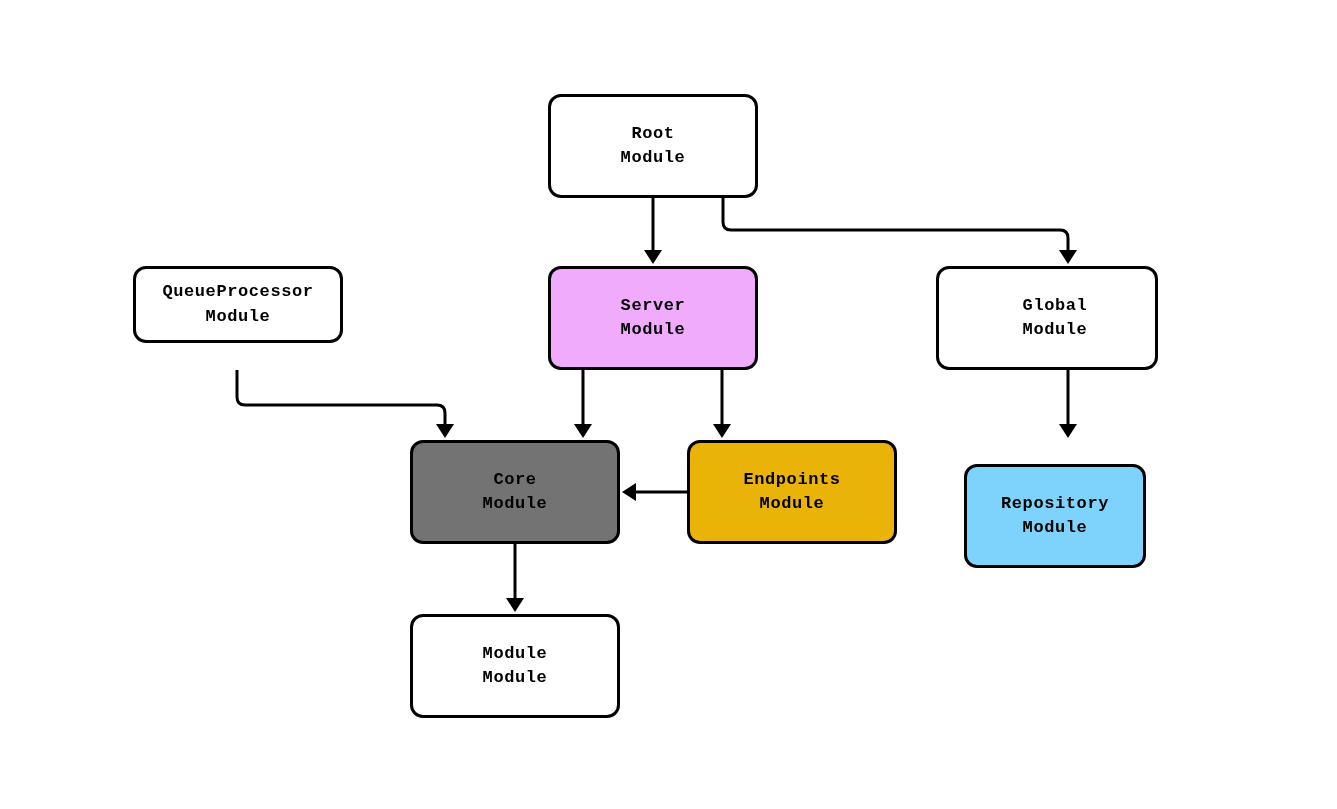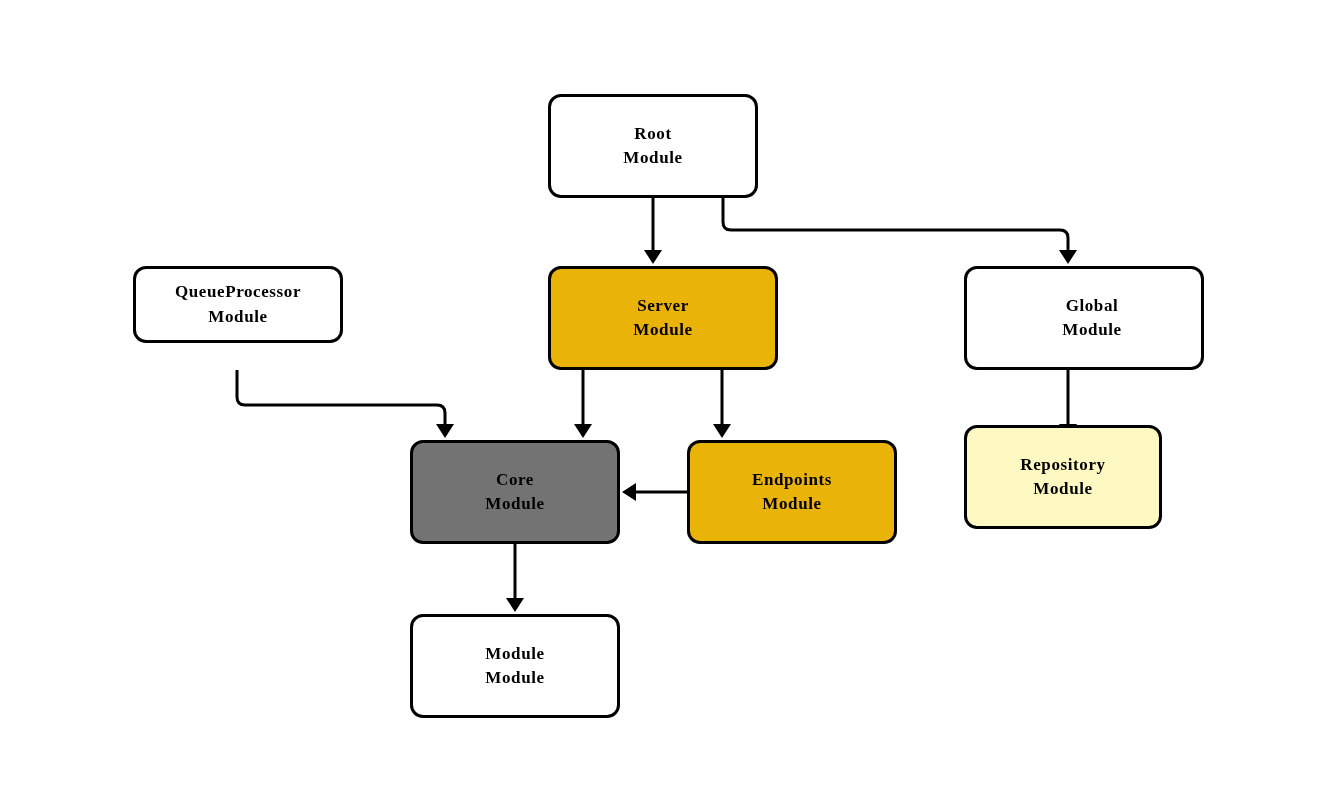--- a/index.html
+++ b/index.html
@@ -35,21 +35,21 @@
     border: 3px solid #000000;
     border-radius: 13px;
     background: #ffffff;
     display: flex;
     flex-direction: column;
     align-items: center;
     justify-content: center;
     line-height: 1.42;
   }
   .node-label {
-    font-family: Liberation Serif, serif;
+    font-family: Liberation Mono, monospace;
     font-size: 17px;
     font-weight: 700;
     color: #000000;
     text-align: center;
     letter-spacing: 0.6px;
     white-space: pre;
   }
 </style>
 </head>
 <body>
@@ -93,37 +93,37 @@
 
   <div id="node-layer">
       <div class="node" style="left: 548px; top: 94px; width: 210px; height: 104px; border-color: rgb(0, 0, 0); background: rgb(255, 255, 255);">
         <div class="node-label">Root</div>
         <div class="node-label">Module</div>
       </div>
       <div class="node" style="left: 133px; top: 266px; width: 210px; height: 77px; border-color: rgb(0, 0, 0); background: rgb(255, 255, 255);">
         <div class="node-label">QueueProcessor</div>
         <div class="node-label">Module</div>
       </div>
-      <div class="node" style="left: 548px; top: 266px; width: 230px; height: 104px; border-color: rgb(0, 0, 0); background: #eab308;">
+      <div class="node" style="left: 548px; top: 266px; width: 210px; height: 104px; border-color: rgb(0, 0, 0); background: #f0abfc;">
         <div class="node-label">Server</div>
         <div class="node-label">Module</div>
       </div>
-      <div class="node" style="left: 964px; top: 266px; width: 240px; height: 104px; border-color: rgb(0, 0, 0); background: rgb(255, 255, 255); padding-left: 16px;">
+      <div class="node" style="left: 936px; top: 266px; width: 222px; height: 104px; border-color: rgb(0, 0, 0); background: rgb(255, 255, 255); padding-left: 16px;">
         <div class="node-label">Global</div>
         <div class="node-label">Module</div>
       </div>
       <div class="node" style="left: 410px; top: 440px; width: 210px; height: 104px; border-color: rgb(0, 0, 0); background: #737373;">
         <div class="node-label">Core</div>
         <div class="node-label">Module</div>
       </div>
       <div class="node" style="left: 687px; top: 440px; width: 210px; height: 104px; border-color: rgb(0, 0, 0); background: #eab308;">
         <div class="node-label">Endpoints</div>
         <div class="node-label">Module</div>
       </div>
-      <div class="node" style="left: 964px; top: 425px; width: 198px; height: 104px; border-color: rgb(0, 0, 0); background: #fef9c3;">
+      <div class="node" style="left: 964px; top: 464px; width: 182px; height: 104px; border-color: rgb(0, 0, 0); background: #7dd3fc;">
         <div class="node-label">Repository</div>
         <div class="node-label">Module</div>
       </div>
       <div class="node" style="left: 410px; top: 614px; width: 210px; height: 104px; border-color: rgb(0, 0, 0); background: rgb(255, 255, 255);">
         <div class="node-label">Module</div>
         <div class="node-label">Module</div>
       </div>
     </div>
 
 </div>

